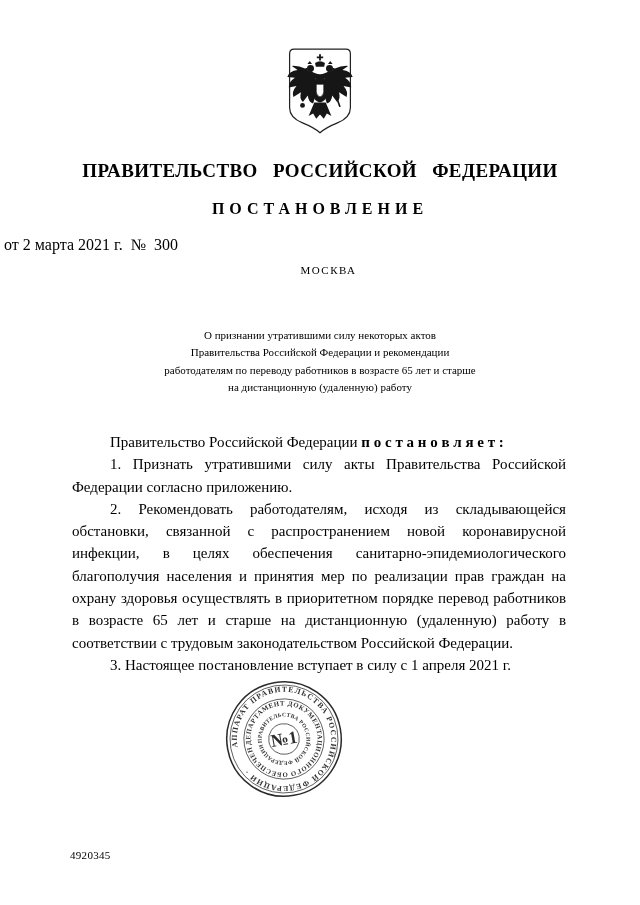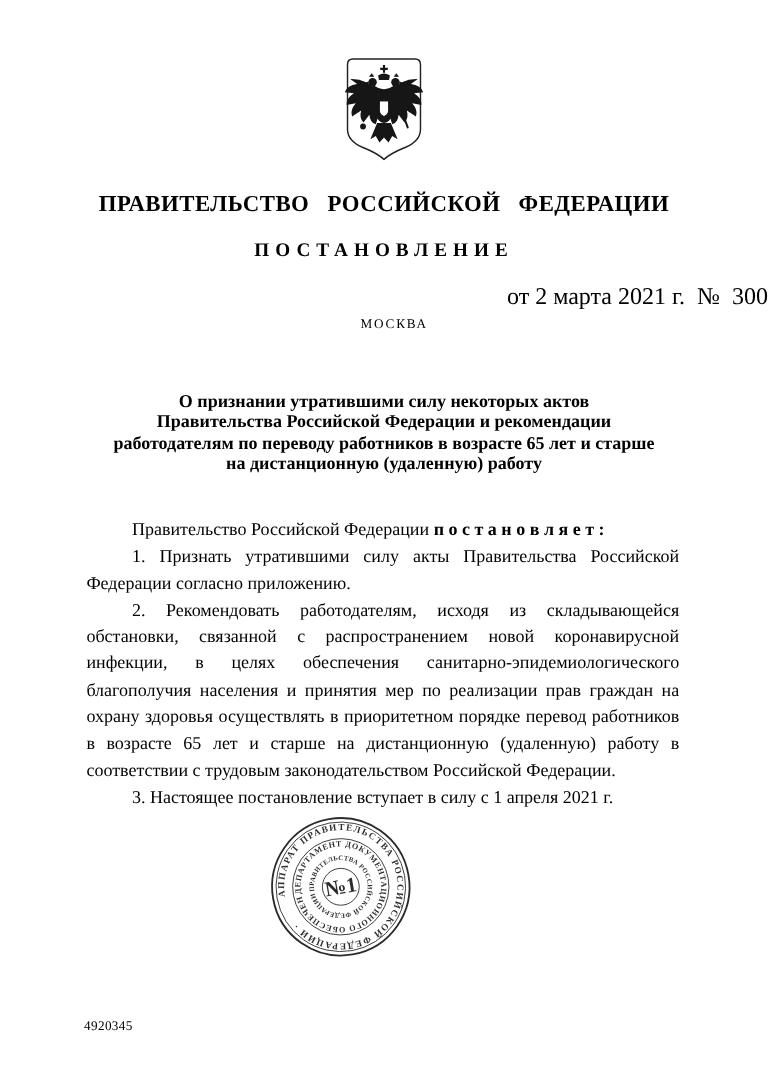--- a/index.html
+++ b/index.html
@@ -6,27 +6,27 @@
   .page{position:relative;width:640px;height:905px;background:#fff;overflow:hidden;
         font-family:"Liberation Serif",serif;color:#000;}
 
   .crest{position:absolute;top:45px;left:50%;transform:translateX(-50%);
          width:76px;height:92px;}
 
   .org-name{position:absolute;top:160px;left:0;right:0;text-align:center;
             font-weight:bold;font-size:19px;letter-spacing:0.4px;word-spacing:10px;}
   .doc-type{position:absolute;top:200px;left:0;right:0;text-align:center;
             font-size:16px;letter-spacing:5px;font-weight:bold;}
-  .date-line{position:absolute;top:236px;left:4px;right:0;text-align:right;
-             font-size:20px;white-space:pre;}
+  .date-line{position:absolute;top:236px;left:4px;right:0;text-align:left;
+             font-size:16px;white-space:pre;}
   .city{position:absolute;top:264px;left:0;right:0;text-align:center;
         font-size:11px;letter-spacing:1.5px;margin-left:17px;}
 
   .doc-title{position:absolute;top:327px;left:70px;width:500px;text-align:center;
-             font-weight:bold;font-size:15px;line-height:17.4px;white-space:pre-line;}
+             font-weight:normal;font-size:11px;line-height:17.4px;white-space:pre-line;}
 
   .body-block{position:absolute;top:431px;left:72px;width:494px;
               font-size:15px;line-height:22.3px;text-align:justify;}
   .body-block p{margin:0;text-indent:38px;}
   .intro-bold{font-weight:bold;white-space:pre;}
 
   .signature{position:absolute;top:704px;left:74px;width:492px;
              display:flex;justify-content:space-between;align-items:flex-end;
              font-size:15.5px;line-height:22px;}
   .sig-left{text-align:center;}

